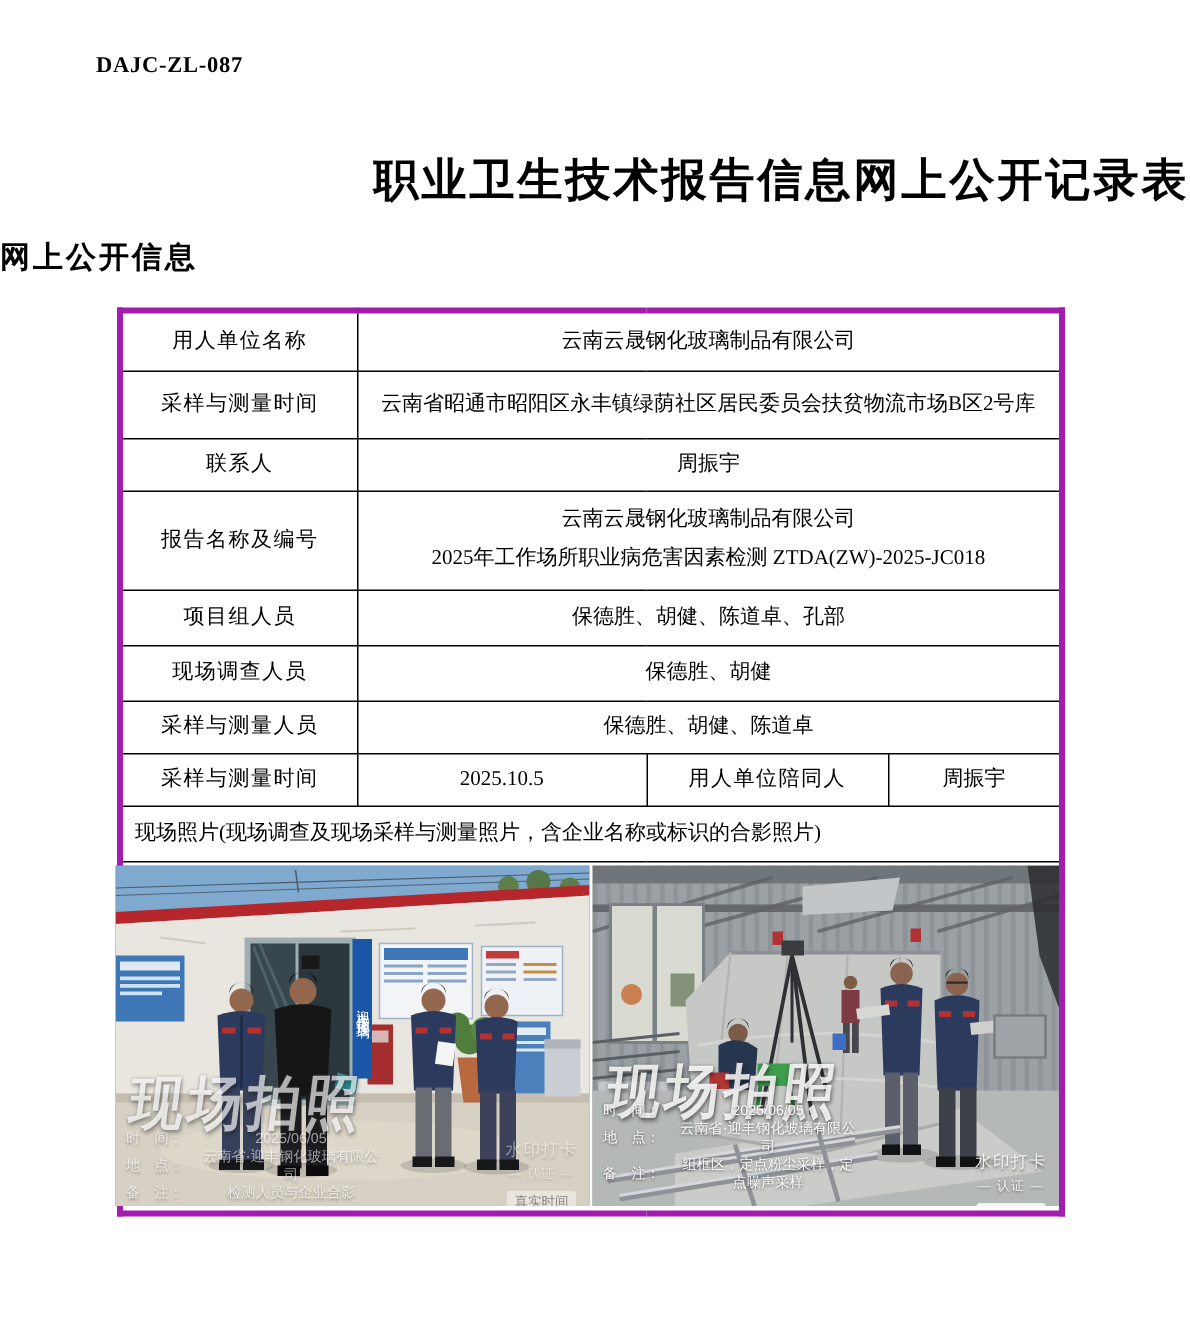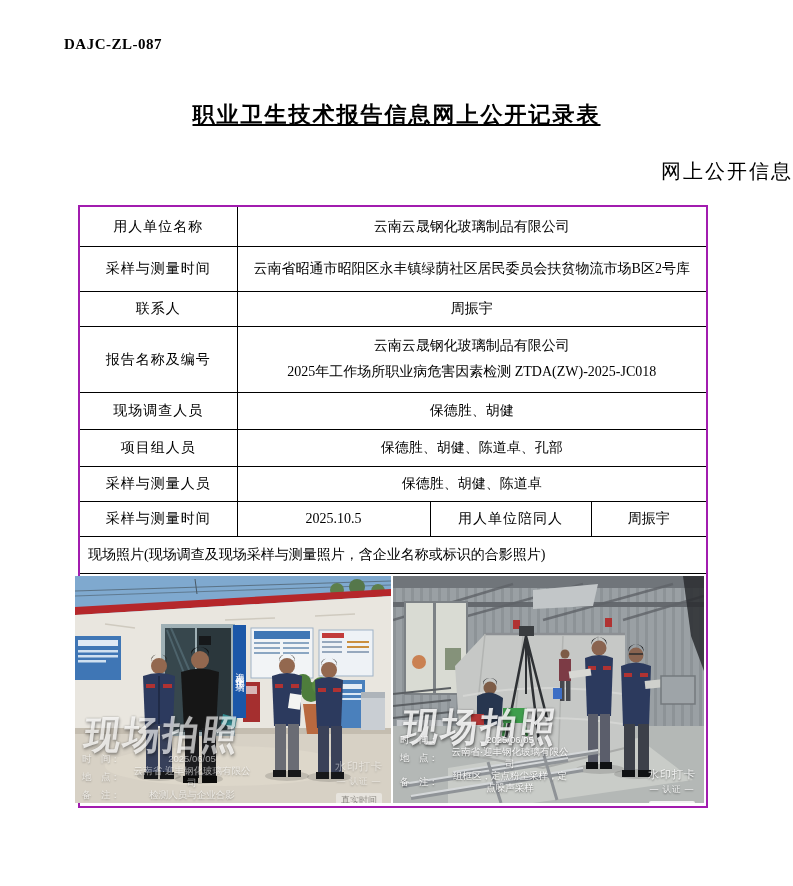--- a/index.html
+++ b/index.html
@@ -2,24 +2,24 @@
 <html><head>
 <meta charset="utf-8">
 <style>
   html,body{margin:0;padding:0;}
   body{
     width:793px;height:886px;background:#ffffff;position:relative;
     font-family:"Liberation Serif","DejaVu Serif",serif;color:#000;
     overflow:hidden;
   }
   .doc-code{position:absolute;left:64px;top:36px;font-size:15px;font-weight:bold;letter-spacing:.5px;text-align:center;}
-  .page-title{position:absolute;left:0;top:100px;width:100%;text-align:center;font-size:22px;font-weight:bold;letter-spacing:2px;text-decoration:underline;}
-  .page-subtitle{position:absolute;left:0;top:158px;width:100%;text-align:right;font-size:20px;font-weight:normal;letter-spacing:2px;}
-
-  table.doc-table{position:absolute;left:78px;top:205px;width:628px;border-collapse:collapse;table-layout:fixed;border:2px solid #a21caf;}
+  .page-title{position:absolute;left:0;top:100px;width:100%;text-align:right;font-size:30px;font-weight:bold;letter-spacing:2px;}
+  .page-subtitle{position:absolute;left:0;top:158px;width:100%;text-align:left;font-size:20px;font-weight:bold;letter-spacing:2px;}
+
+  table.doc-table{position:absolute;left:78px;top:205px;width:628px;border-collapse:collapse;table-layout:fixed;border:4px solid #a21caf;}
   .doc-table td{border:1px solid #000;font-size:14px;text-align:center;vertical-align:middle;padding:2px 4px;line-height:1.5;}
   .doc-table td.lbl{letter-spacing:1px;}
   .two-line div{line-height:26px;}
   td.note-cell{text-align:left;padding-left:15px;}
   td.note-cell .note-inner{margin-left:-7px;white-space:nowrap;}
   td.photo-cell{padding:0;height:232px;vertical-align:top;}
   .photos{display:flex;gap:2px;margin:2px 0 0 -5px;}
   .photo{position:relative;overflow:hidden;flex:none;height:227px;background:#888;}
   .photo.left{width:316px;}
   .photo.right{width:311px;}
@@ -89,26 +89,26 @@
     <td colspan="3">周振宇</td>
   </tr>
   <tr style="height:66px">
     <td class="lbl">报告名称及编号</td>
     <td colspan="3" class="two-line">
       <div>云南云晟钢化玻璃制品有限公司</div>
       <div>2025年工作场所职业病危害因素检测 ZTDA(ZW)-2025-JC018</div>
     </td>
   </tr>
   <tr style="height:37px">
+    <td class="lbl">项目组人员</td>
+    <td colspan="3">保德胜、胡健、陈道卓、孔部</td>
+  </tr>
+  <tr style="height:37px">
     <td class="lbl">现场调查人员</td>
     <td colspan="3">保德胜、胡健</td>
-  </tr>
-  <tr style="height:37px">
-    <td class="lbl">项目组人员</td>
-    <td colspan="3">保德胜、胡健、陈道卓、孔部</td>
   </tr>
   <tr style="height:35px">
     <td class="lbl">采样与测量人员</td>
     <td colspan="3">保德胜、胡健、陈道卓</td>
   </tr>
   <tr style="height:35px">
     <td class="lbl">采样与测量时间</td>
     <td>2025.10.5</td>
     <td class="lbl">用人单位陪同人</td>
     <td>周振宇</td>

